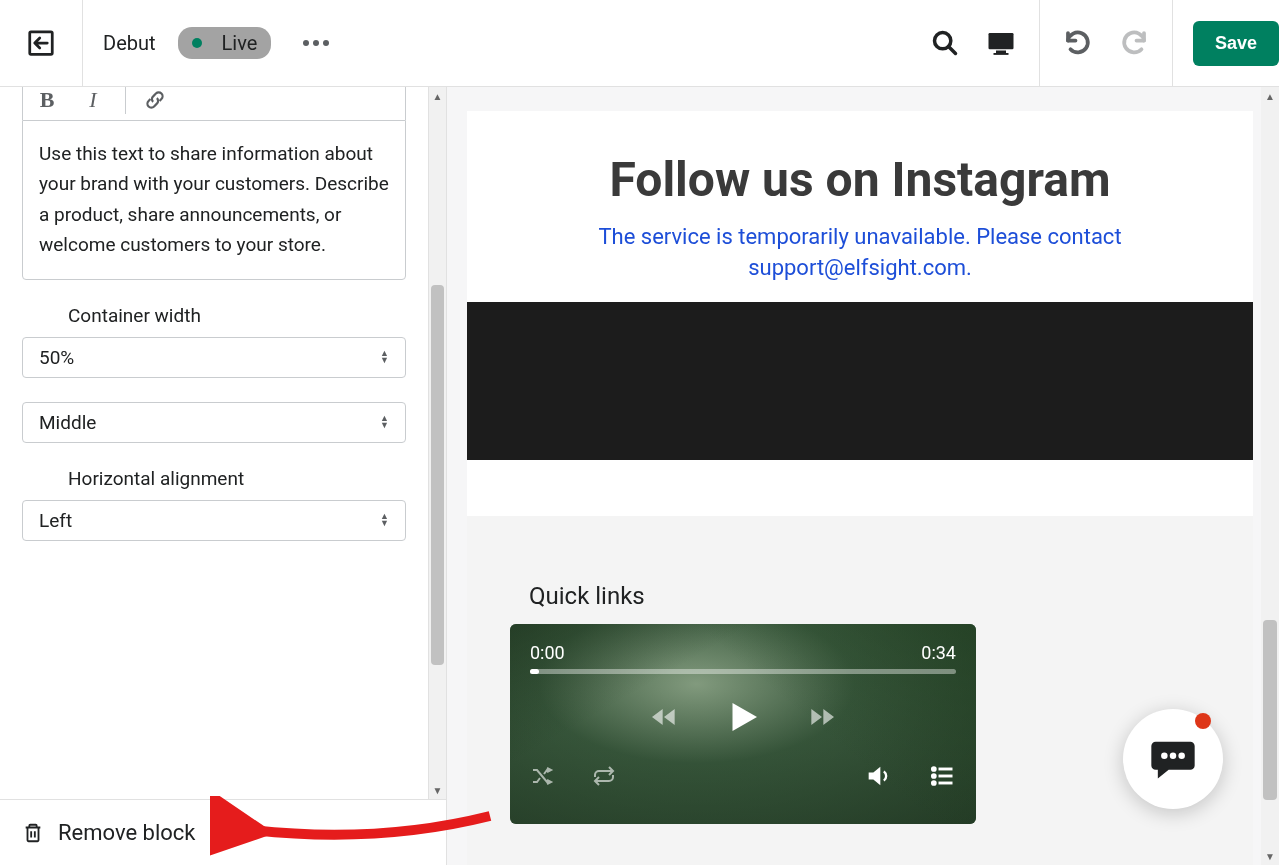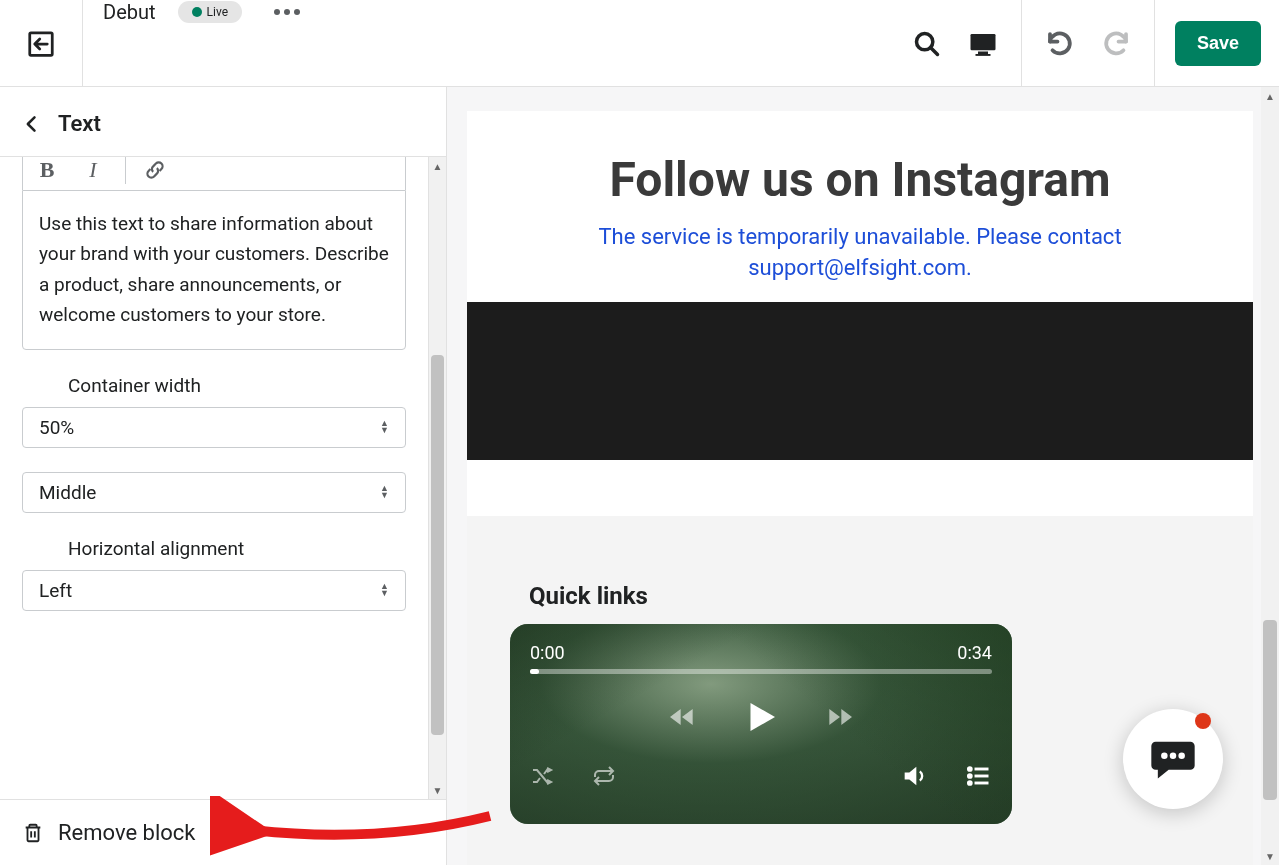--- a/index.html
+++ b/index.html
@@ -1,28 +1,28 @@
 <!DOCTYPE html>
 <html><head>
 <meta charset="utf-8">
 <style>
 * { box-sizing: border-box; margin: 0; padding: 0; }
 body { font-family: -apple-system, BlinkMacSystemFont, "Segoe UI", Roboto, sans-serif; background: #fff; overflow: hidden; }
 .app { width: 1279px; height: 865px; position: relative; display: flex; flex-direction: column; }
 
 
-.topbar { height: 87px; border-bottom: 1px solid #e1e1e1; display: flex; align-items: flex-start; background: #fff; }
+.topbar { height: 87px; border-bottom: 1px solid #e1e1e1; display: flex; align-items: center; background: #fff; }
 .topbar-exit { width: 83px; height: 87px; display: flex; align-items: center; justify-content: center; border-right: 1px solid #e1e1e1; }
 .topbar-left { display: flex; align-items: center; gap: 22px; padding-left: 20px; flex: 1; }
 .theme-name { font-size: 20px; color: #202223; }
-.live-badge { background: #e5e5e5; border-radius: 14px; padding: 4px 14px; display: flex; align-items: center; gap: 5px; font-size: 12px; color: #202223; }
+.live-badge { background: #a3a3a3; border-radius: 14px; padding: 4px 14px; display: flex; align-items: center; gap: 20px; font-size: 20px; color: #202223; }
 .live-dot { width: 10px; height: 10px; border-radius: 50%; background: #008060; }
 .more-btn { display: flex; gap: 4px; padding: 0 10px; }
 .more-btn span { width: 6px; height: 6px; background: #5c5f62; border-radius: 50%; }
-.topbar-right { display: flex; align-items: center; gap: 20px; padding-right: 18px; }
+.topbar-right { display: flex; align-items: center; gap: 20px; }
 .icon-btn { width: 36px; height: 36px; display: flex; align-items: center; justify-content: center; cursor: pointer; }
 .divider-v { width: 1px; height: 87px; background: #e1e1e1; }
 .save-btn { background: #008060; color: #fff; border: none; border-radius: 6px; padding: 12px 22px; font-size: 18px; font-weight: 600; cursor: pointer; }
 
 
 .main { flex: 1; display: flex; overflow: hidden; }
 .sidebar { width: 447px; border-right: 1px solid #e1e1e1; display: flex; flex-direction: column; position: relative; background: #fff; }
 .sidebar-scroll-indicator { width: 18px; background: #f1f1f1; display: flex; flex-direction: column; border-left: 1px solid #e1e1e1; }
 .scroll-arrow { height: 18px; display: flex; align-items: center; justify-content: center; font-size: 10px; color: #666; }
 .scroll-thumb { flex: 1; position: relative; }
@@ -53,24 +53,24 @@
 .preview-scroll { position: absolute; right: 0; top: 0; bottom: 0; width: 18px; display: flex; flex-direction: column; background: #f1f1f1; }
 .preview-scroll .scroll-thumb::after { top: 515px; height: 180px; }
 
 .preview-content { position: absolute; left: 20px; right: 26px; top: 24px; bottom: 0; background: #fff; display: flex; flex-direction: column; overflow: hidden; }
 .insta-section { padding: 40px 20px 0; text-align: center; }
 .insta-title { font-size: 48px; font-weight: 700; color: #3a3a3a; margin-bottom: 14px; }
 .insta-msg { font-size: 22px; color: #1d4ed8; line-height: 1.4; }
 .dark-block { background: #1c1c1c; height: 158px; margin-top: 18px; }
 
 .footer-section { padding: 66px 62px 0; background: #f4f4f4; margin-top: 56px; flex: 1; }
-.footer-heading { font-size: 24px; font-weight: 700; color: #202223; margin-bottom: 30px; }
-
-
-.video-player { position: absolute; left: 510px; top: 624px; width: 502px; height: 200px; border-radius: 18px; overflow: hidden; background: linear-gradient(180deg, #3a5a3f 0%, #2d4a32 100%); }
+.footer-heading { font-size: 24px; font-weight: 400; color: #202223; margin-bottom: 30px; }
+
+
+.video-player { position: absolute; left: 510px; top: 624px; width: 466px; height: 200px; border-radius: 6px; overflow: hidden; background: linear-gradient(180deg, #3a5a3f 0%, #2d4a32 100%); }
 .video-bg { position: absolute; inset: 0; background: radial-gradient(ellipse at 40% 30%, rgba(180,200,170,0.6) 0%, rgba(60,90,60,0.3) 40%, rgba(30,50,30,0.6) 100%); }
 .video-trees { position:absolute; inset:0; background: linear-gradient(150deg, rgba(20,40,20,0.5) 0%, transparent 30%), linear-gradient(-140deg, rgba(30,60,30,0.6) 0%, transparent 40%); }
 .video-ui { position: absolute; inset: 0; padding: 18px 20px; color: #fff; display: flex; flex-direction: column; }
 .video-time-row { display: flex; justify-content: space-between; font-size: 18px; }
 .video-progress { height: 5px; background: rgba(255,255,255,0.4); border-radius: 3px; margin-top: 6px; }
 .video-progress-inner { width: 2%; height: 100%; background: #fff; border-radius: 3px; }
 .video-main-controls { display: flex; align-items: center; justify-content: center; gap: 42px; margin-top: 22px; }
 .vctl { color: rgba(255,255,255,0.6); cursor: pointer; }
 .vctl.play { color: #fff; }
 .video-bottom-controls { display: flex; justify-content: space-between; align-items: center; margin-top: 24px; }
@@ -138,26 +138,20 @@
         </svg>
       </div>
       <div class="divider-v"></div>
       <button class="save-btn">Save</button>
     </div>
   </div>
 
   <div class="main">
 
     <div class="sidebar">
-      <div class="sidebar-header">
-        <svg width="20" height="20" viewBox="0 0 24 24" fill="none" stroke="#202223" stroke-width="3">
-          <path d="M15 4 L7 12 L15 20" stroke-linecap="round" stroke-linejoin="round"></path>
-        </svg>
-        <h2>Text</h2>
-      </div>
       <div style="display:flex; flex:1; overflow:hidden;">
         <div class="sidebar-body">
           <div class="format-toolbar" style="margin-top:-8px;">
             <span class="fmt-btn fmt-bold">B</span>
             <span class="fmt-btn fmt-italic">I</span>
             <span class="sep"></span>
             <span class="fmt-btn">
               <svg width="22" height="22" viewBox="0 0 24 24" fill="none" stroke="#5c5f62" stroke-width="2.4">
                 <path d="M10 14 A4 4 0 0 1 10 8 L13 5 A4 4 0 0 1 19 11 L17 13"></path>
                   <path d="M14 10 A4 4 0 0 1 14 16 L11 19 A4 4 0 0 1 5 13 L7 11"></path>

